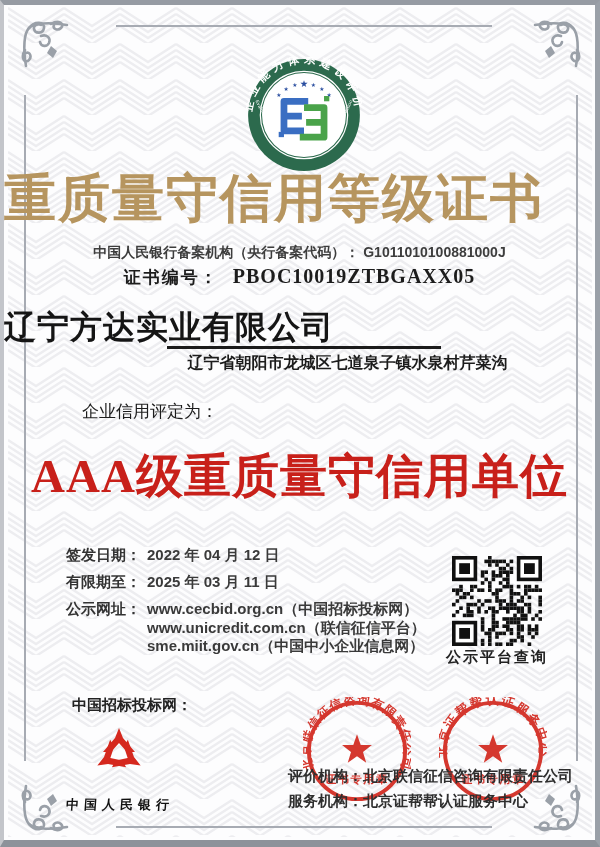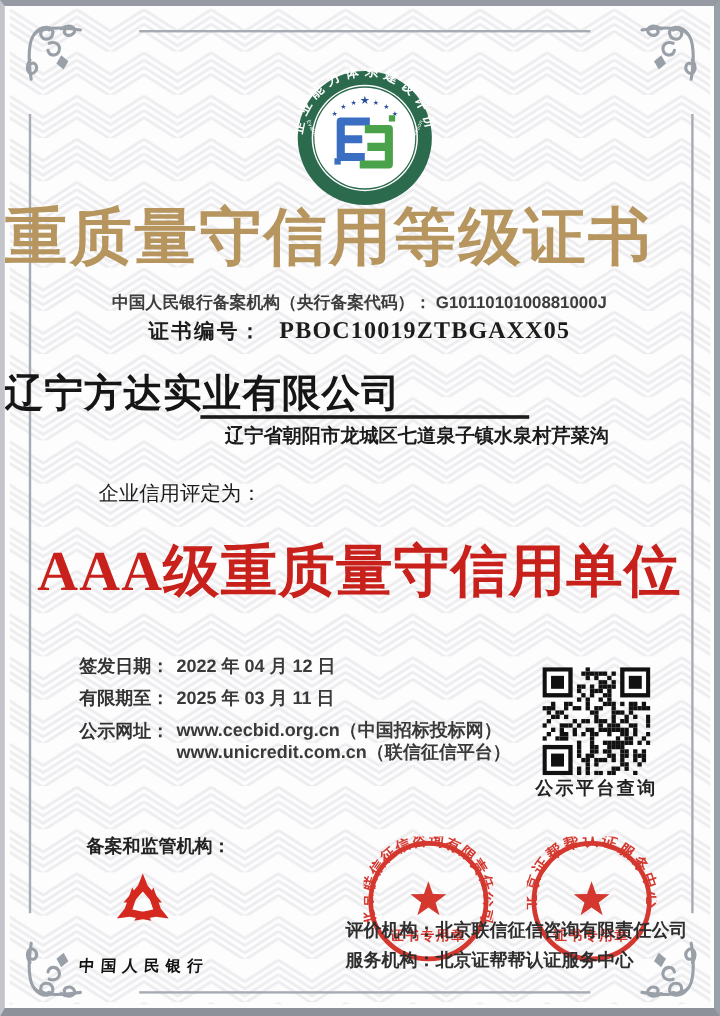--- a/index.html
+++ b/index.html
@@ -205,20 +205,21 @@
       <span class="lbl">签发日期：</span><span>2022 年 04 月 12 日</span>
     </div>
     <div class="row">
       <span class="lbl">有限期至：</span><span>2025 年 03 月 11 日</span>
     </div>
     <div class="row sites-wrap">
       <span class="lbl">公示网址：</span>
       <div>
         <div class="site">www.cecbid.org.cn（中国招标投标网）</div>
         <div class="site">www.unicredit.com.cn（联信征信平台）</div>
+        <div class="site">sme.miit.gov.cn（中国中小企业信息网）</div>
       </div>
     </div>
   </div>
 
   <svg class="qr" id="qr-svg" width="90" height="90">
       <rect x="36" y="0" width="3.6" height="3.6" fill="#111"></rect>
       <rect x="32.4" y="3.6" width="3.6" height="3.6" fill="#111"></rect>
       <rect x="36" y="3.6" width="3.6" height="3.6" fill="#111"></rect>
       <rect x="39.6" y="3.6" width="3.6" height="3.6" fill="#111"></rect>
       <rect x="43.2" y="3.6" width="3.6" height="3.6" fill="#111"></rect>
@@ -419,21 +420,21 @@
       <rect x="7.2" y="7.2" width="10.8" height="10.8" fill="#111"></rect>
       <rect x="64.8" y="0" width="25.2" height="25.2" fill="#111"></rect>
       <rect x="68.4" y="3.6" width="18" height="18" fill="#fff"></rect>
       <rect x="72" y="7.2" width="10.8" height="10.8" fill="#111"></rect>
       <rect x="0" y="64.8" width="25.2" height="25.2" fill="#111"></rect>
       <rect x="3.6" y="68.4" width="18" height="18" fill="#fff"></rect>
       <rect x="7.2" y="72" width="10.8" height="10.8" fill="#111"></rect>
     </svg>
   <div class="qr-caption">公示平台查询</div>
 
-  <div class="regulator-label">备案和监管机构：</div>
+  <div class="regulator-label">中国招标投标网：</div>
 
   <svg class="pboc" width="66" height="72" viewBox="-33 -34 66 70">
     <g fill="#d5281e">
       <path transform="translate(0,-11)" d="M0,-14 L-4,-4 L-16,10 L-8,10 L0,1 L8,10 L16,10 L4,-4 Z"></path>
       <path transform="rotate(120) translate(0,-11)" d="M0,-14 L-4,-4 L-16,10 L-8,10 L0,1 L8,10 L16,10 L4,-4 Z"></path>
       <path transform="rotate(240) translate(0,-11)" d="M0,-14 L-4,-4 L-16,10 L-8,10 L0,1 L8,10 L16,10 L4,-4 Z"></path>
     </g>
   </svg>
   <div class="pboc-caption">中国人民银行</div>
 

